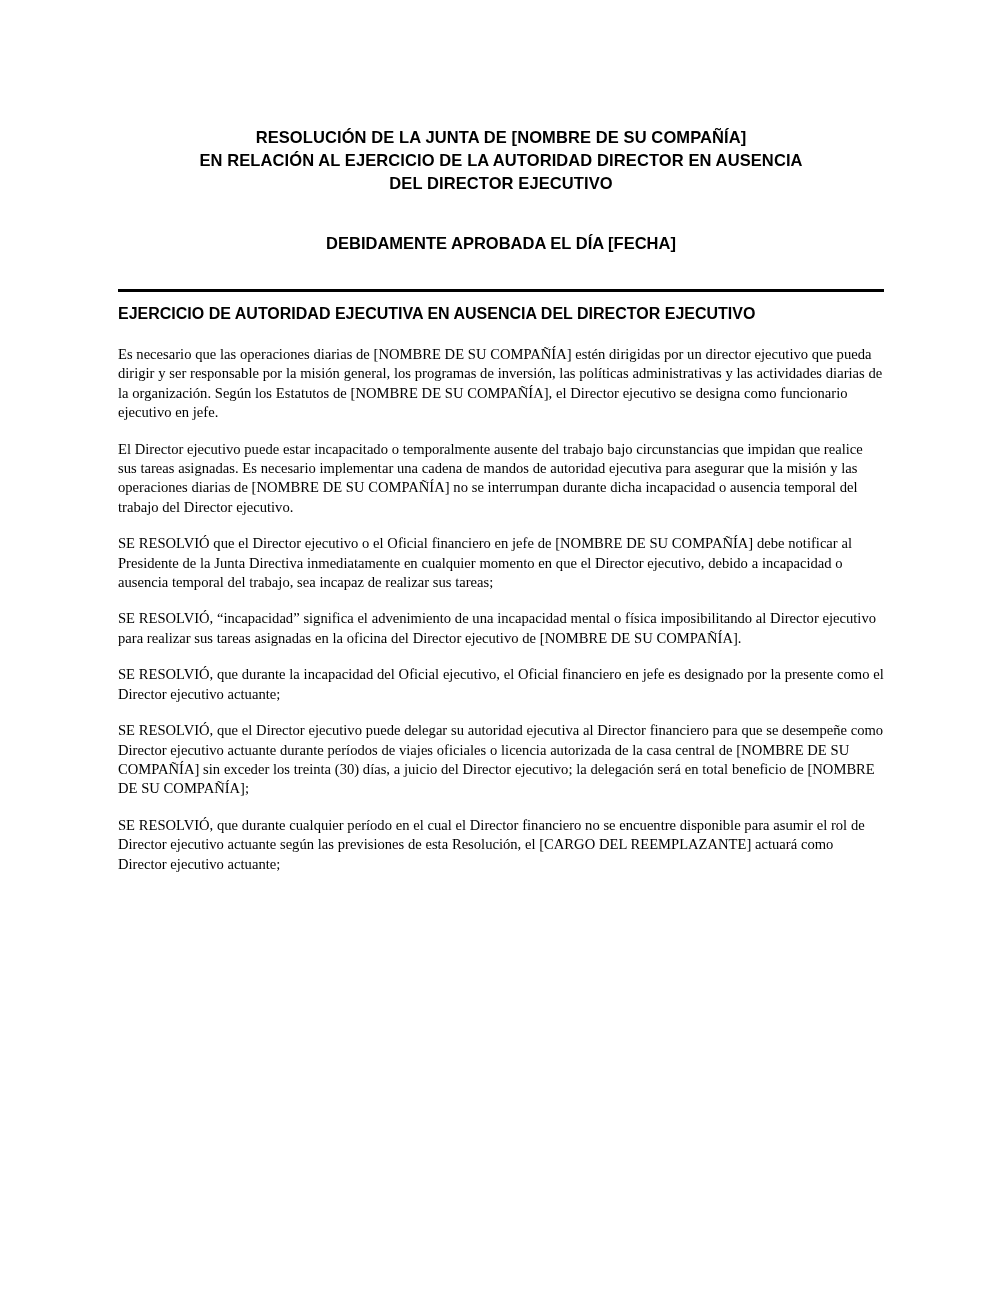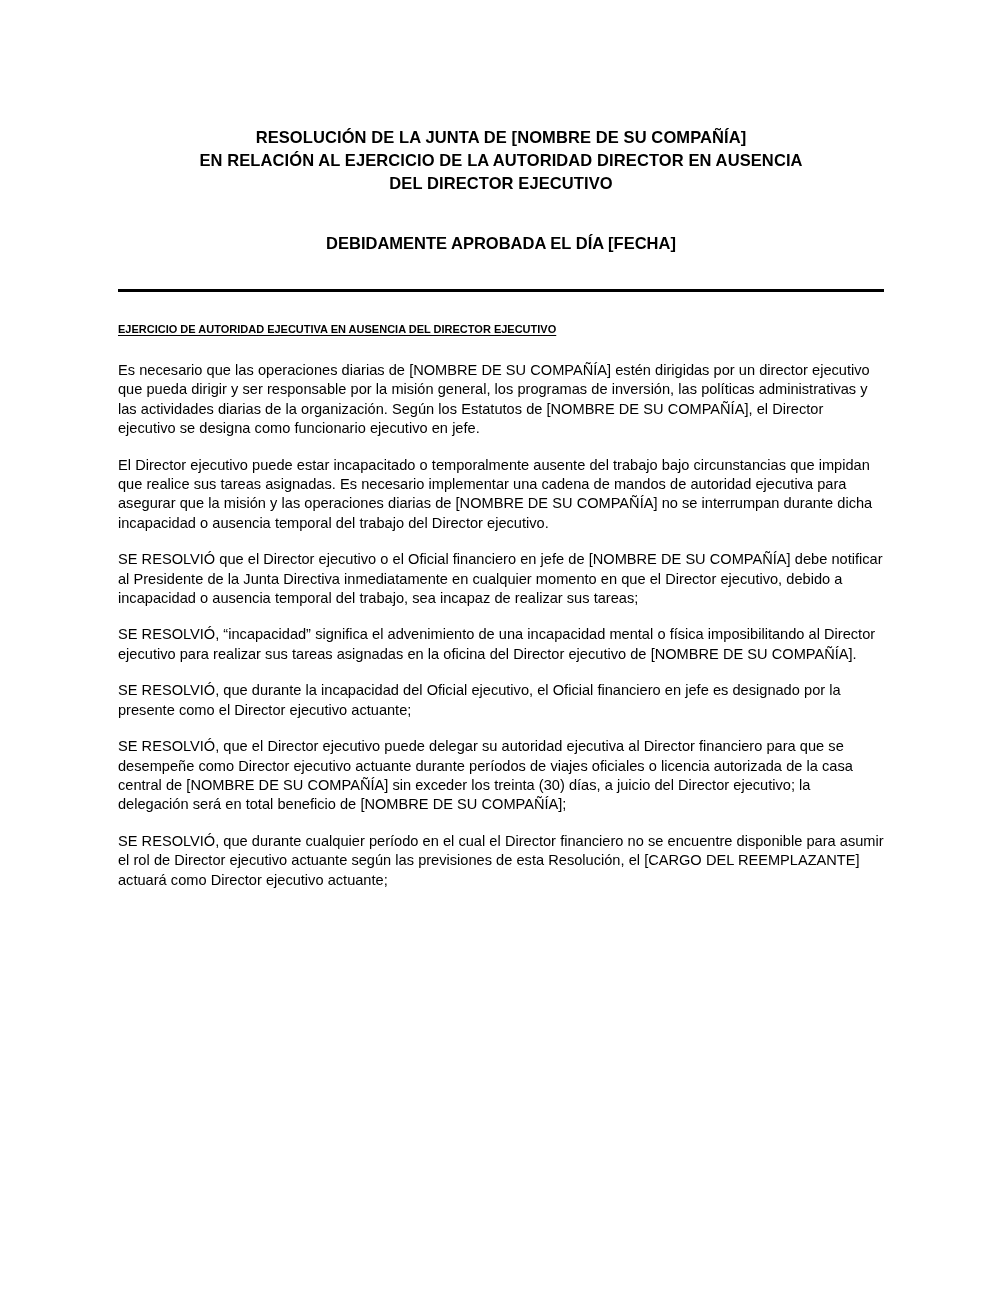--- a/index.html
+++ b/index.html
@@ -49,37 +49,37 @@
   }
   
   .top-rule {
     margin-top: 34px;
     height: 3px;
     background: #000000;
     width: 766px;
   }
   
   .section-heading {
-    margin-top: 28px;
-    font-size: 11px;
+    margin-top: 12px;
+    font-size: 16px;
     font-weight: bold;
-    text-decoration: underline;
     text-underline-offset: 2px;
     line-height: 19px;
   }
   
   .body-copy {
     margin-top: 22px;
   }
   .para {
     font-size: 14.6px;
     line-height: 19.4px;
     text-align: left;
     margin: 0 0 17px 0;
     word-spacing: 0.1px;
+    font-family: Liberation Serif, serif;
   }
   .para:last-child {
     margin-bottom: 0;
   }
   
   .footer {
     position: absolute;
     left: 118px;
     top: 1206px;
     width: 766px;

